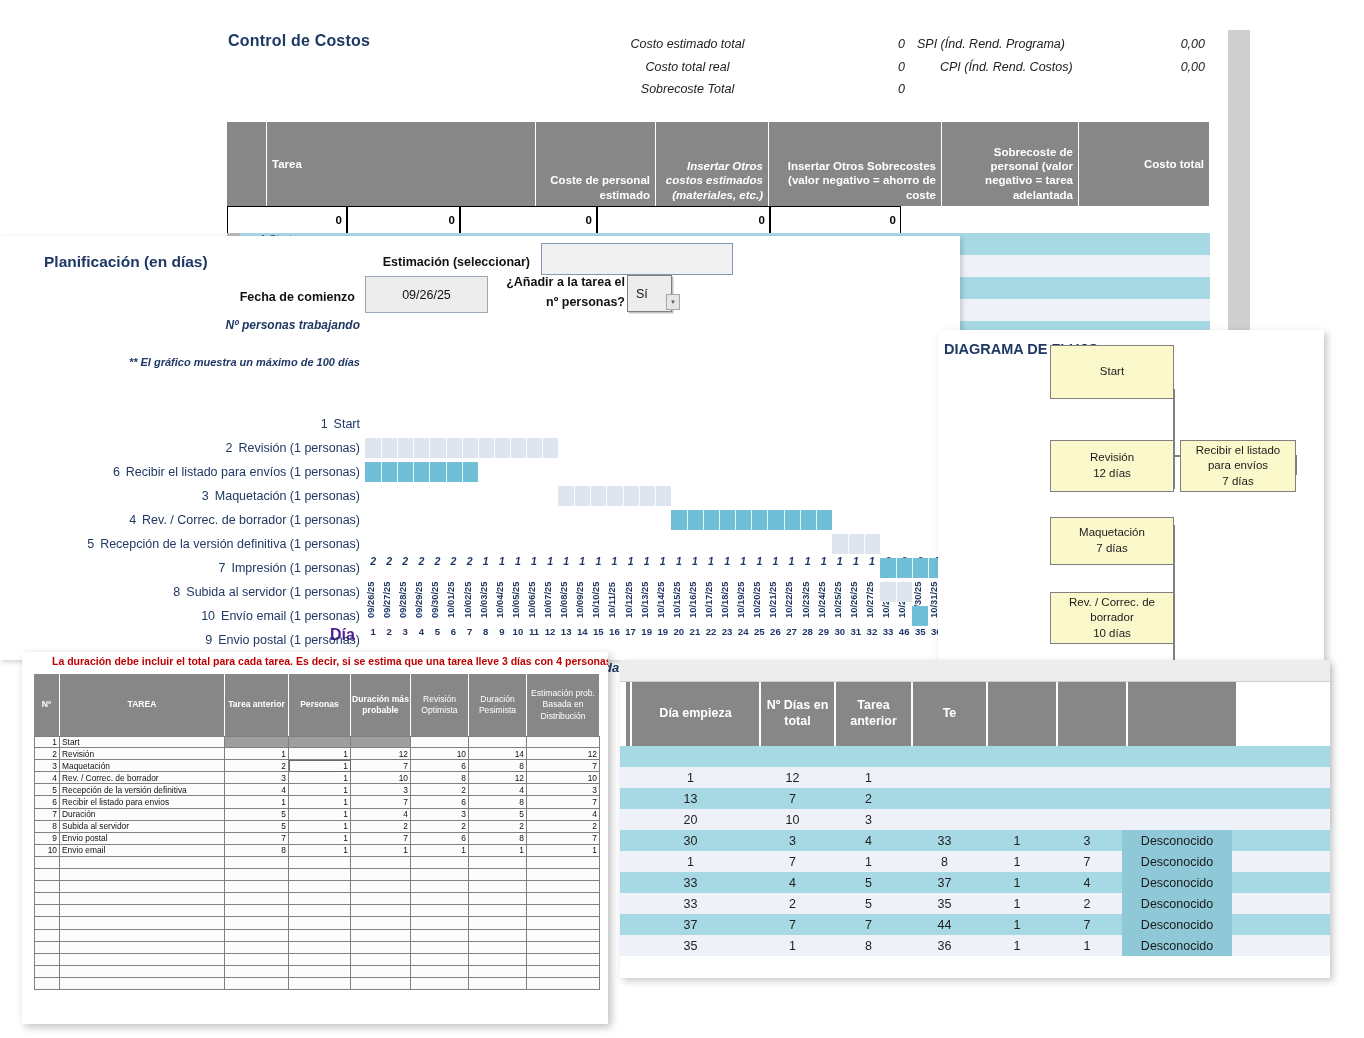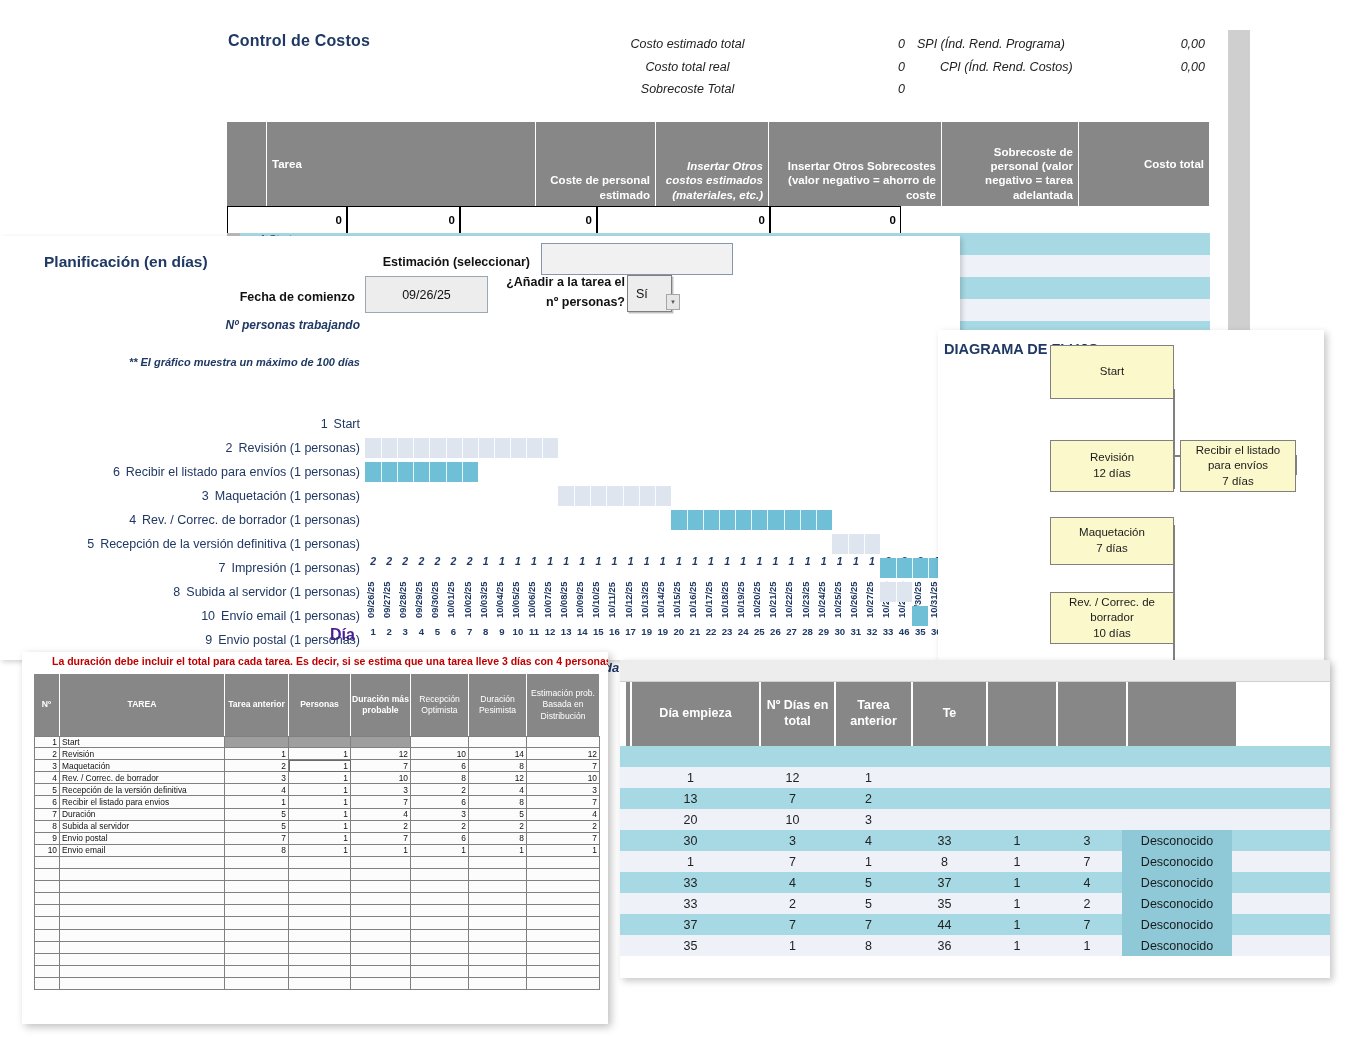--- a/index.html
+++ b/index.html
@@ -611,21 +611,21 @@
 
   <div class="layer-ltable">
     <div class="lt-warn">La duración debe incluir el total para cada tarea. Es decir, si se estima que una tarea lleve 3 días con 4 personas traba</div>
 
     <div class="lt-head">
       <div class="lt-th bold" style="width:26px;">Nº</div>
       <div class="lt-th bold" style="width:165px;">TAREA</div>
       <div class="lt-th bold" style="width:64px;">Tarea anterior</div>
       <div class="lt-th bold" style="width:62px;">Personas</div>
       <div class="lt-th bold" style="width:60px;">Duración más probable</div>
-      <div class="lt-th" style="width:58px;">Recepción Optimista</div>
+      <div class="lt-th" style="width:58px;">Revisión Optimista</div>
       <div class="lt-th" style="width:58px;">Duración Pesimista</div>
       <div class="lt-th" style="width:73px;">Estimación prob. Basada en Distribución</div>
     </div>
 
     <div class="lt-body" id="lt-body">
         <div class="lt-row firstrow">
           <div class="lt-td num first" style="width: 26px;">1</div>
           <div class="lt-td left" style="width: 165px;">Start</div>
           <div class="lt-td num lt-grayrow" style="width: 64px;"></div>
           <div class="lt-td num lt-grayrow" style="width: 62px;"></div>

